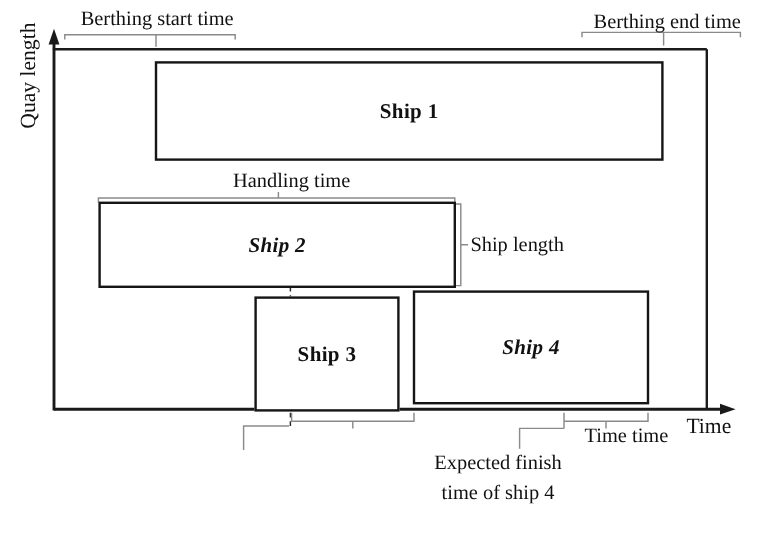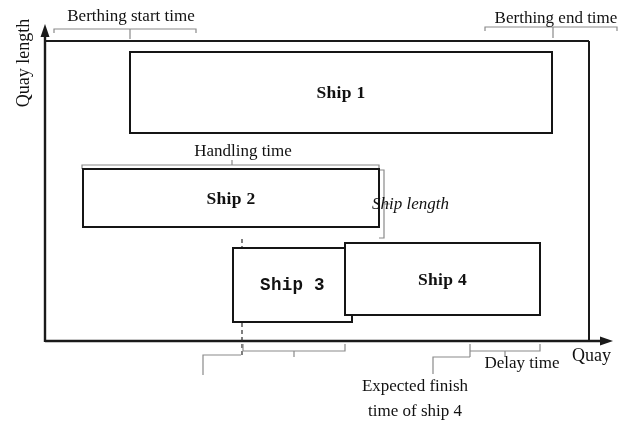--- a/index.html
+++ b/index.html
@@ -27,27 +27,27 @@
   }
   .lbl{
     position:absolute;
     z-index:3;
     font-size:17px;
     color:#111111;
     white-space:nowrap;
   }
   .lbl.center{text-align:center;}
   #ship1{left:129px;top:51px;width:424px;height:83px;}
-  #ship2{left:82px;top:168px;width:298px;height:60px;}
-  #ship3{left:232px;top:247px;width:121px;height:76px;font-family:Liberation Mono, monospace;}
-  #ship4{left:344px;top:242px;width:197px;height:74px;}
+  #ship2{left:82px;top:168px;width:298px;height:72px;font-style:italic;}
+  #ship3{left:212px;top:247px;width:121px;height:96px;}
+  #ship4{left:344px;top:242px;width:197px;height:95px;font-style:italic;}
   #lbl-berthing-start{left:56px;top:6px;width:150px;}
   #lbl-berthing-end{left:481px;top:8px;width:150px;}
   #lbl-handling{left:168px;top:141px;width:150px;text-align:center;}
-  #lbl-ship-length{left:372px;top:194px;font-style:italic;}
+  #lbl-ship-length{left:392px;top:194px;}
   #lbl-waiting{left:224px;top:354px;width:150px;}
   #lbl-delay{left:447px;top:353px;width:150px;}
   #lbl-arrival{left:130px;top:373px;width:150px;line-height:25px;}
   #lbl-expected{left:339px;top:373px;width:152px;line-height:25px;}
   #lbl-time{left:572px;top:345px;font-size:18px;}
   #lbl-quay{
     left:-32px;top:53px;width:110px;height:20px;
     text-align:center;font-size:18px;
     transform:rotate(-90deg);
   }
@@ -95,24 +95,24 @@
     <span class="ship-label">Ship 3</span>
   </div>
   <div id="ship4" class="ship">
     <span class="ship-label">Ship 4</span>
   </div>
 
   <div id="lbl-berthing-start" class="lbl center">Berthing start time</div>
   <div id="lbl-berthing-end" class="lbl center">Berthing end time</div>
   <div id="lbl-handling" class="lbl center">Handling time</div>
   <div id="lbl-ship-length" class="lbl">Ship length</div>
-  <div id="lbl-delay" class="lbl center">Delay time</div>
+  <div id="lbl-delay" class="lbl center">Time time</div>
 
 
   <div id="lbl-expected" class="lbl center">
     <div>Expected finish</div>
     <div>time of ship 4</div>
   </div>
 
-  <div id="lbl-time" class="lbl">Quay</div>
+  <div id="lbl-time" class="lbl">Time</div>
   <div id="lbl-quay" class="lbl">Quay length</div>
 
 </div>
 
 </body></html>

